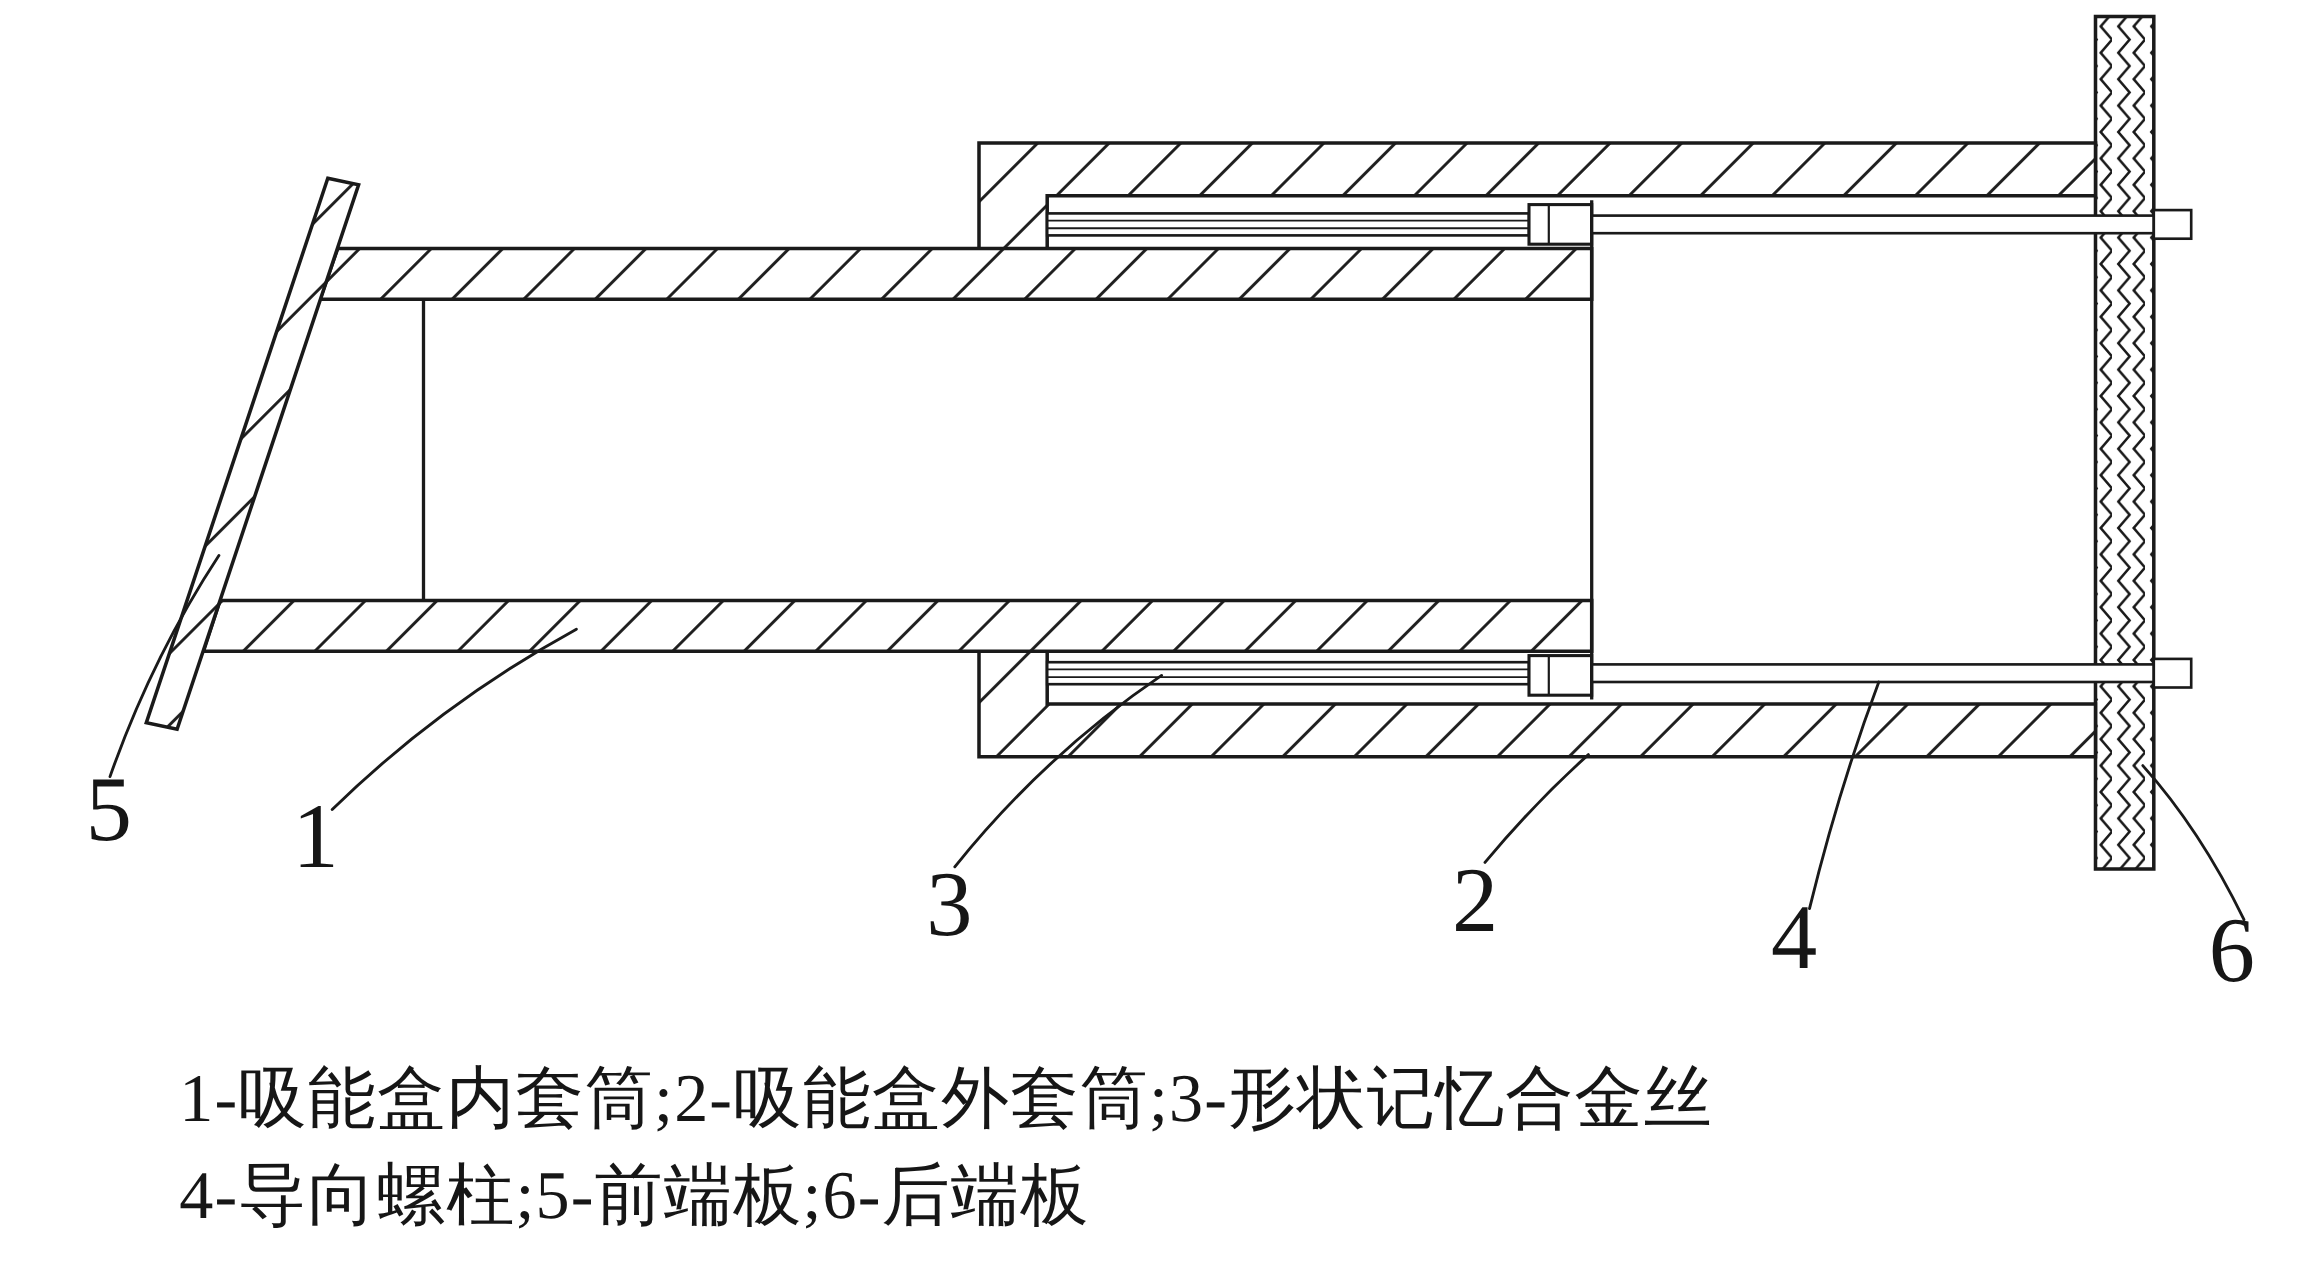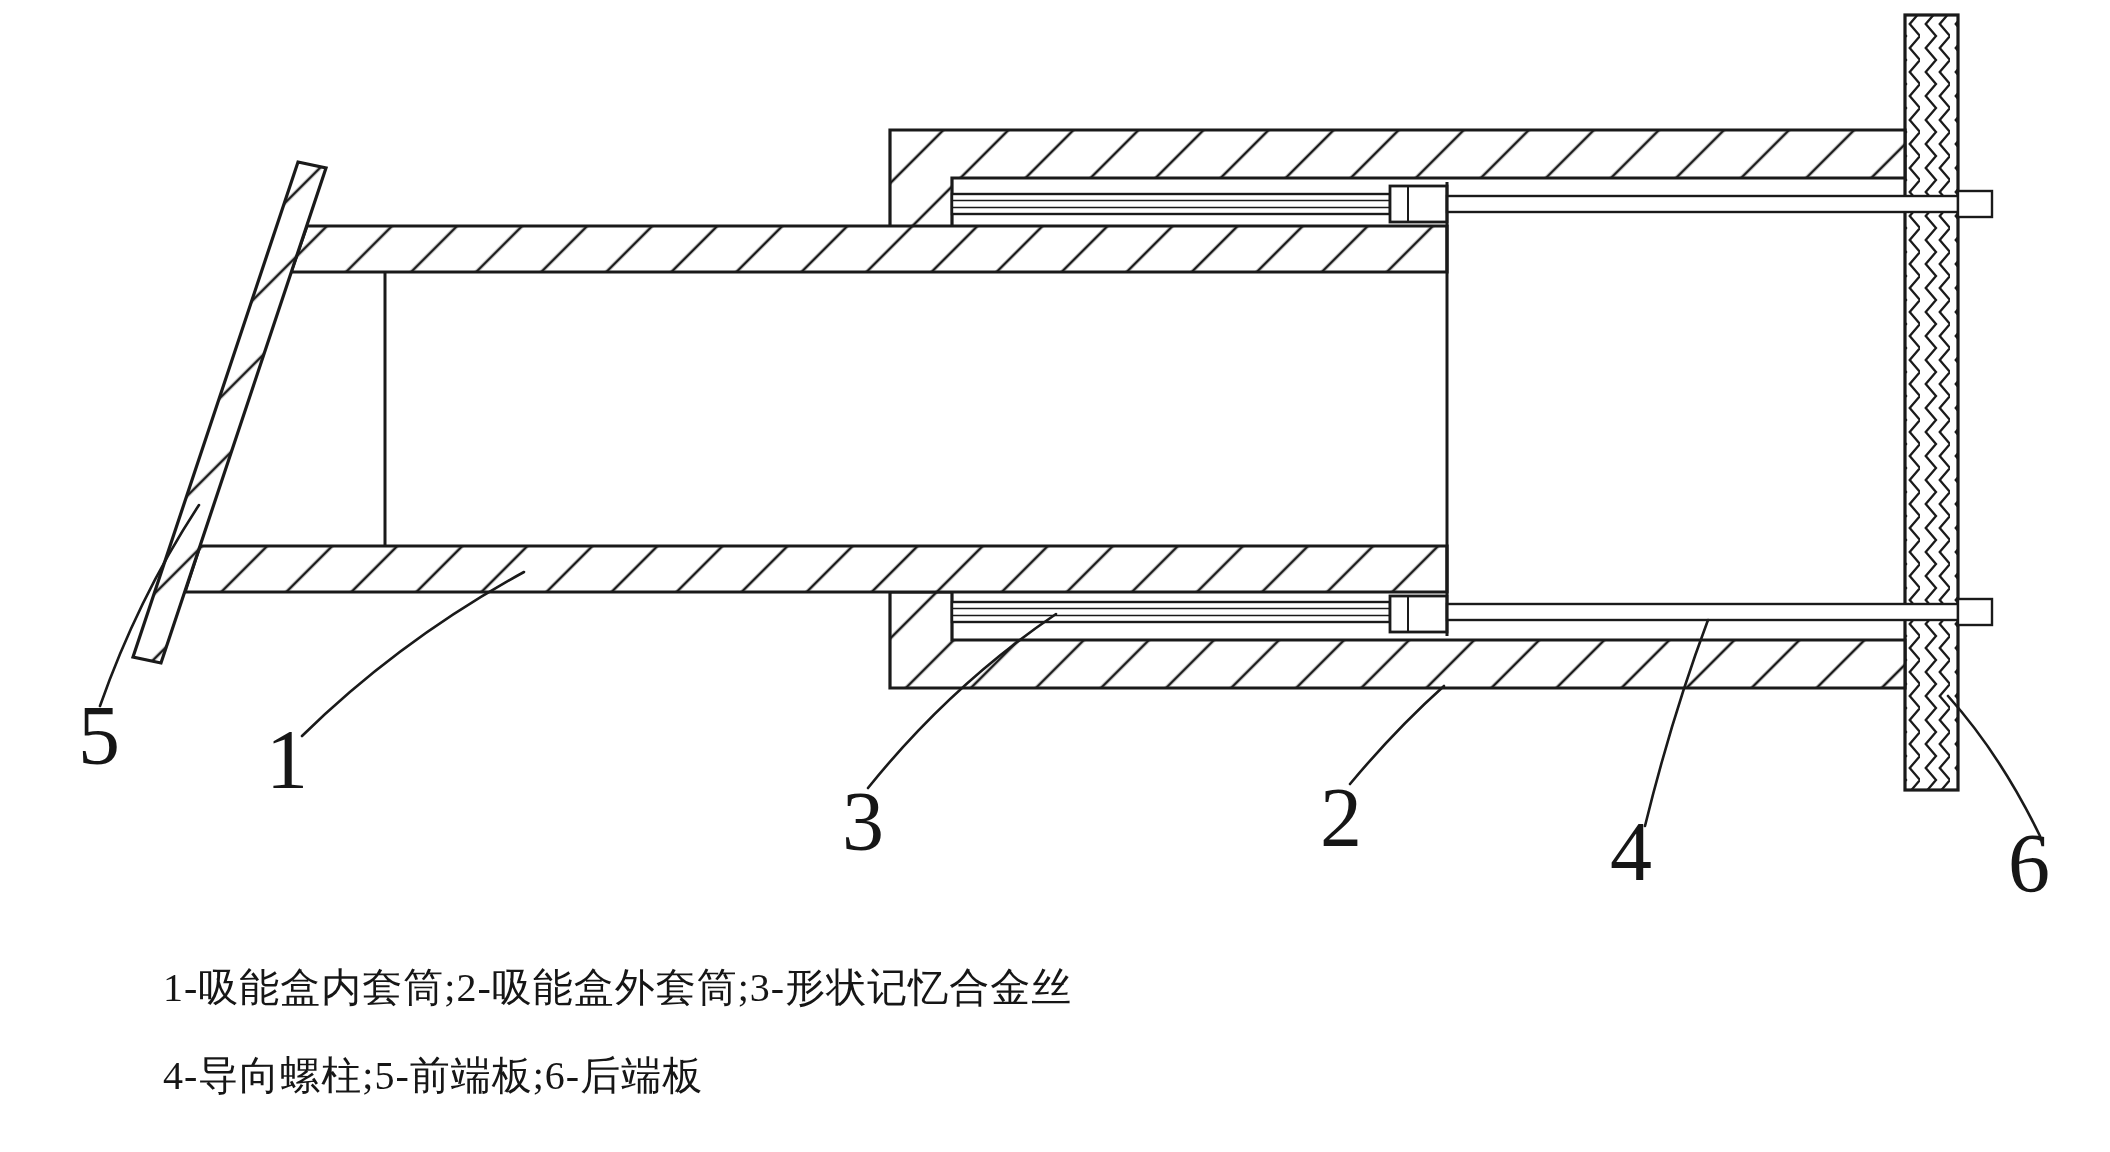--- a/index.html
+++ b/index.html
@@ -19,21 +19,21 @@
     position: absolute;
     left: 0;
     top: 0;
     width: 2110px;
     height: 1152px;
   }
   .caption {
     position: absolute;
     left: 163px;
     color: #161616;
-    font-size: 40px;
+    font-size: 62px;
     line-height: 1;
     white-space: nowrap;
     letter-spacing: 1px;
   }
   .caption.l1 { top: 968px; }
   .caption.l2 { top: 1056px; text-align: center; }
   svg text {
     font-family: "Liberation Serif", "DejaVu Serif", serif;
     fill: #161616;
   }

